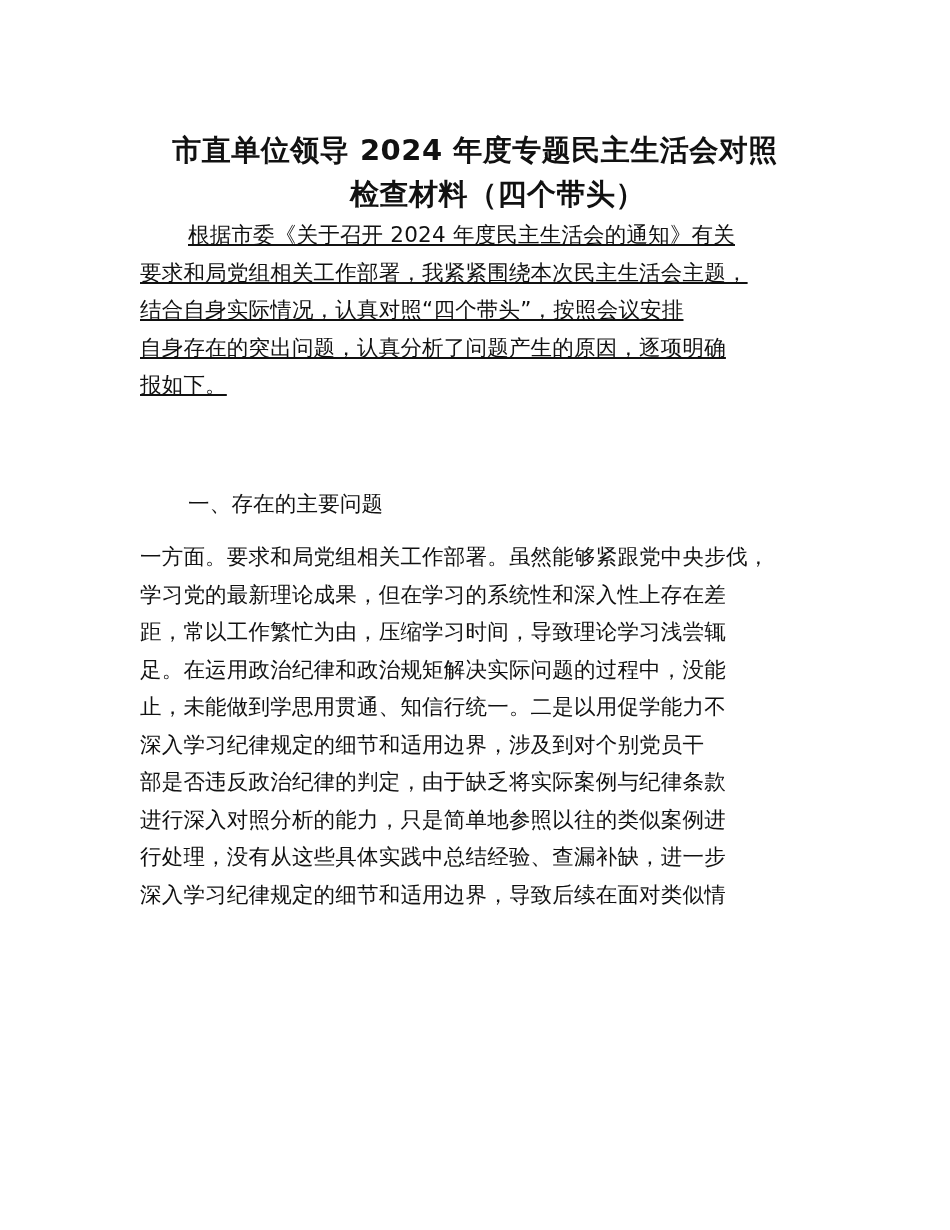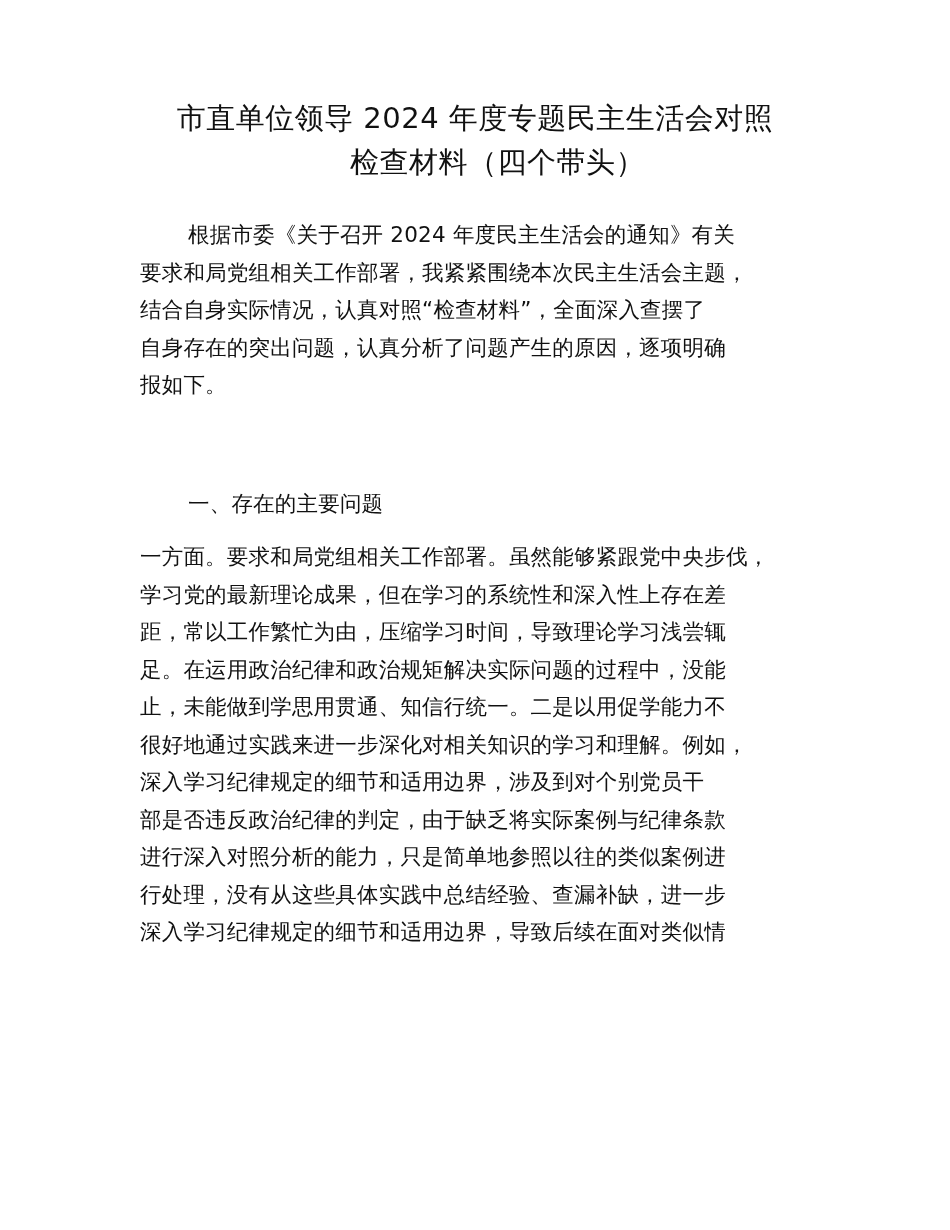--- a/index.html
+++ b/index.html
@@ -50,44 +50,43 @@
     color: #111111;
     letter-spacing: 0.2px;
   }
   .indent { padding-left: 48px; }
 </style>
 </head>
 <body>
 
 <div class="page">
 
-  <div class="title" style="top:96px;">
+  <div class="title" style="top:128px;font-weight:bold;">
     <span class="t1">市直单位领导 2024 年度专题民主生活会对照</span>
     <span class="t2">检查材料（四个带头）</span>
   </div>
 
-  <div class="body-block" style="top:216px;">
+  <div class="body-block" style="top:216px;text-decoration:underline;">
     <span class="line indent">根据市委《关于召开 2024 年度民主生活会的通知》有关</span>
     <span class="line">要求和局党组相关工作部署，我紧紧围绕本次民主生活会主题，</span>
-    <span class="line">结合自身实际情况，认真对照“检查材料”，全面深入查摆了</span>
+    <span class="line">结合自身实际情况，认真对照“四个带头”，按照会议安排</span>
     <span class="line">自身存在的突出问题，认真分析了问题产生的原因，逐项明确</span>
     <span class="line">报如下。</span>
   </div>
 
   <div class="body-block" style="top:485px;">
     <span class="line indent">一、存在的主要问题</span>
   </div>
 
   <div class="body-block" style="top:538px;">
     <span class="line">一方面。要求和局党组相关工作部署。虽然能够紧跟党中央步伐，</span>
     <span class="line">学习党的最新理论成果，但在学习的系统性和深入性上存在差</span>
     <span class="line">距，常以工作繁忙为由，压缩学习时间，导致理论学习浅尝辄</span>
     <span class="line">足。在运用政治纪律和政治规矩解决实际问题的过程中，没能</span>
     <span class="line">止，未能做到学思用贯通、知信行统一。二是以用促学能力不</span>
-    <span class="line">很好地通过实践来进一步深化对相关知识的学习和理解。例如，</span>
     <span class="line">深入学习纪律规定的细节和适用边界，涉及到对个别党员干</span>
     <span class="line">部是否违反政治纪律的判定，由于缺乏将实际案例与纪律条款</span>
     <span class="line">进行深入对照分析的能力，只是简单地参照以往的类似案例进</span>
     <span class="line">行处理，没有从这些具体实践中总结经验、查漏补缺，进一步</span>
     <span class="line">深入学习纪律规定的细节和适用边界，导致后续在面对类似情</span>
   </div>
 
 </div>
 
 </body></html>

